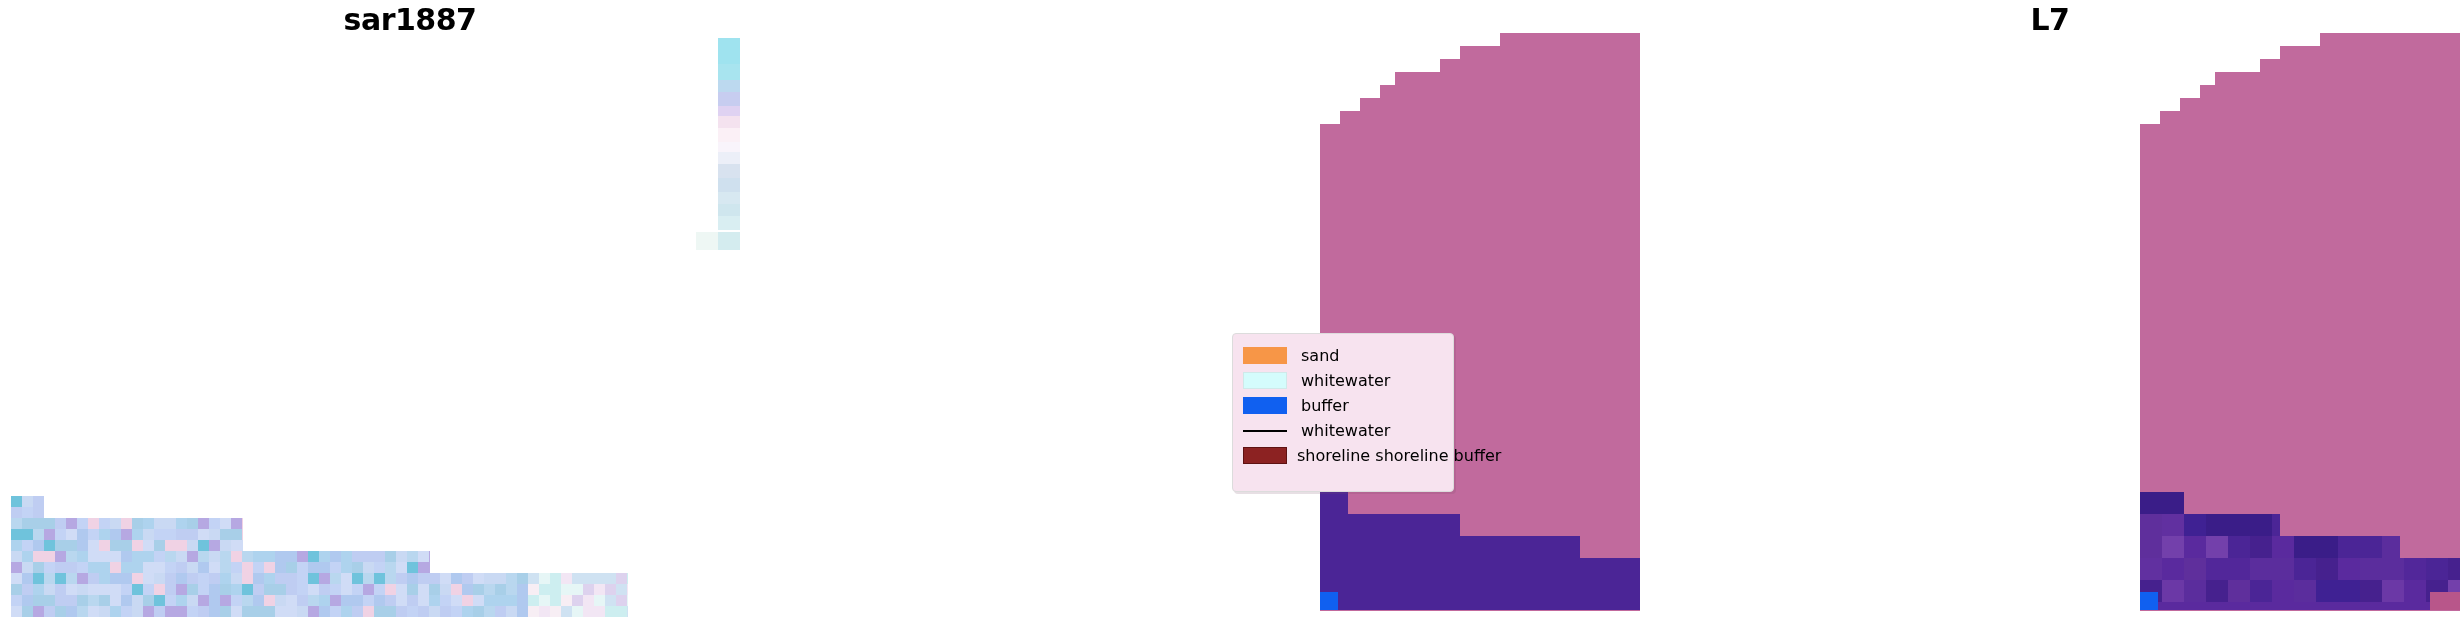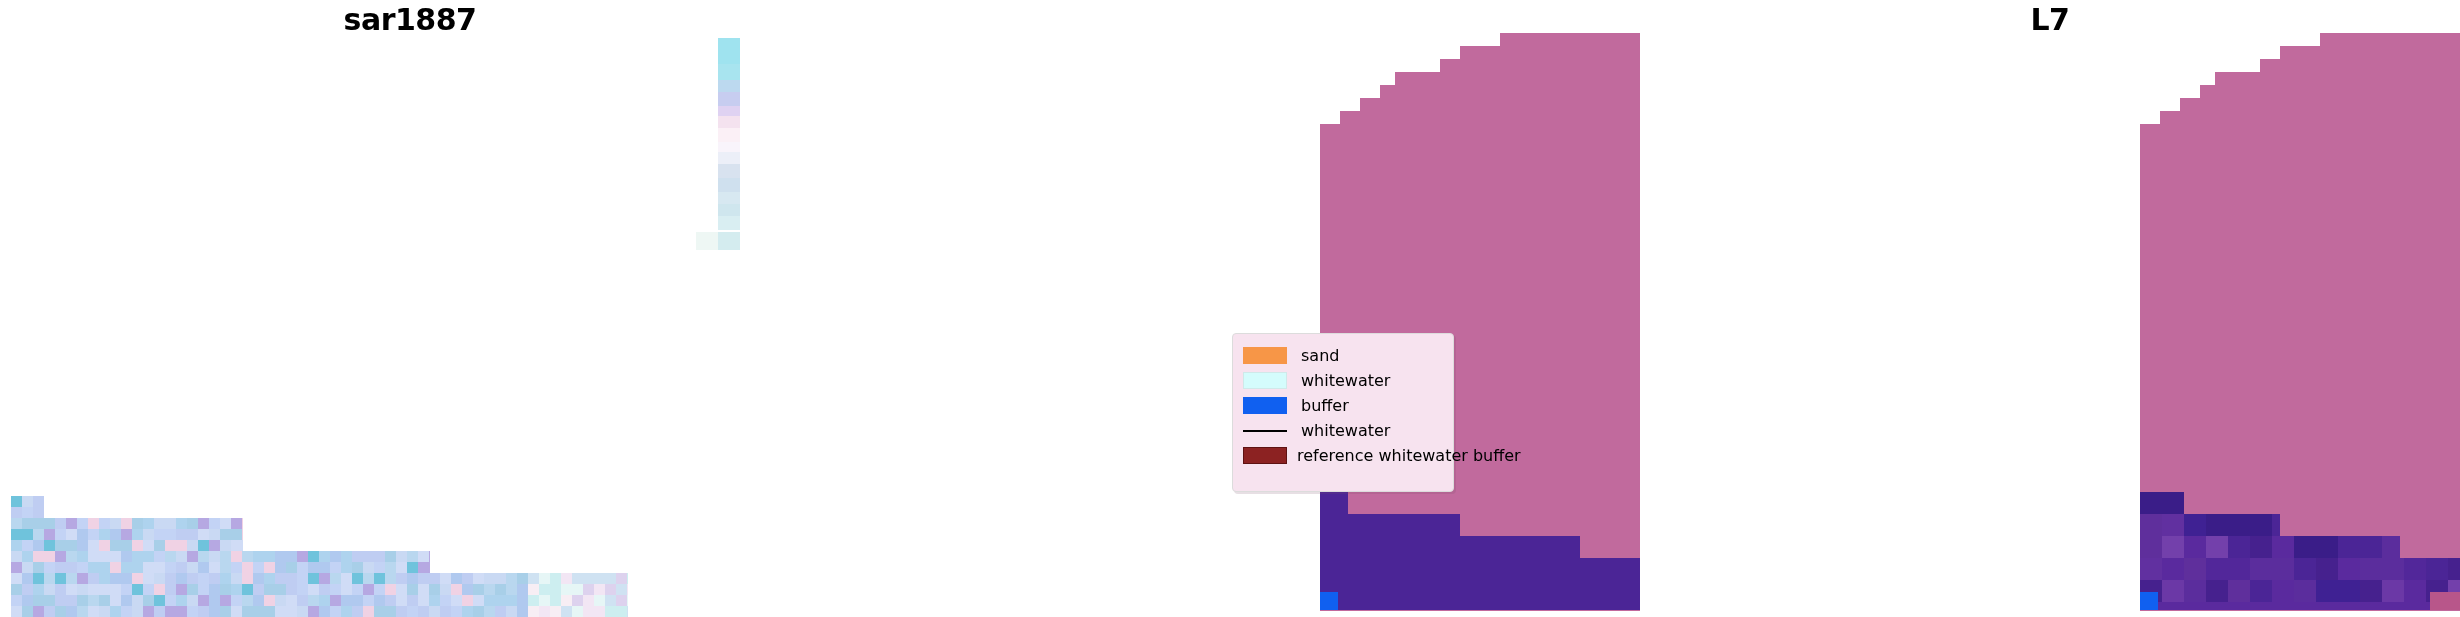--- a/index.html
+++ b/index.html
@@ -510,21 +510,21 @@
       <div class="legend-row">
         <span class="swatch-wrap">
           <span class="swatch-line" id="sw3" style="border-top-color: rgb(0, 0, 0);"></span>
         </span>
         <span class="legend-label">whitewater</span>
       </div>
       <div class="legend-row">
         <span class="swatch-wrap">
           <span class="swatch" id="sw4" style="background: rgb(140, 34, 34); border: 1px solid rgb(94, 18, 18);"></span>
         </span>
-        <span class="legend-label">reference whitewater buffer</span>
+        <span class="legend-label">shoreline shoreline buffer</span>
       </div>
     </div>
   </div>
 
   <div class="panel" id="panel-l7">
     <div class="panel-title">L7</div>
     <div class="canvas" id="canvas-l7">
         <div class="px" style="left: 680px; top: 33px; width: 330px; height: 13px; background: rgb(193, 106, 157);"></div>
         <div class="px" style="left: 640px; top: 46px; width: 370px; height: 13px; background: rgb(193, 106, 157);"></div>
         <div class="px" style="left: 620px; top: 59px; width: 390px; height: 13px; background: rgb(193, 106, 157);"></div>

